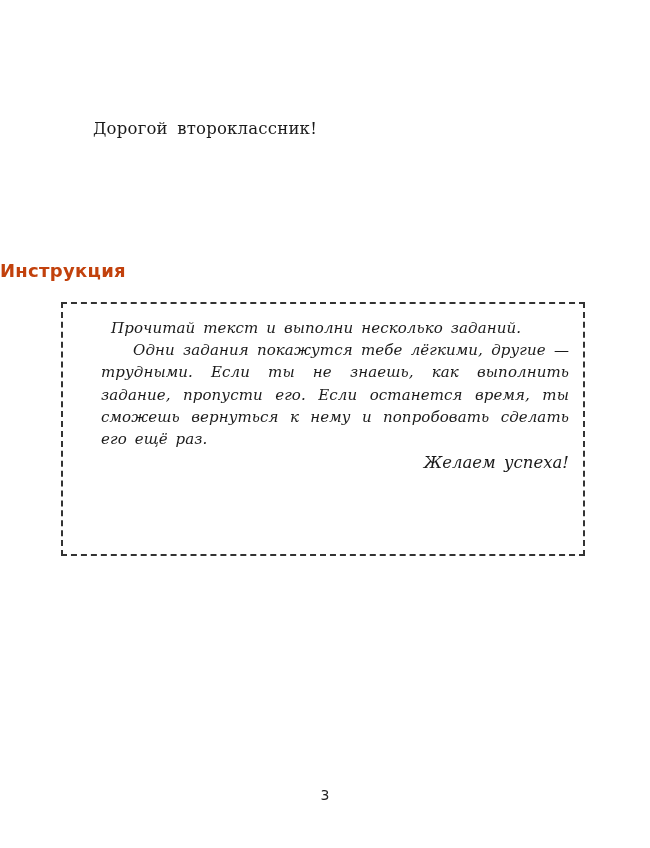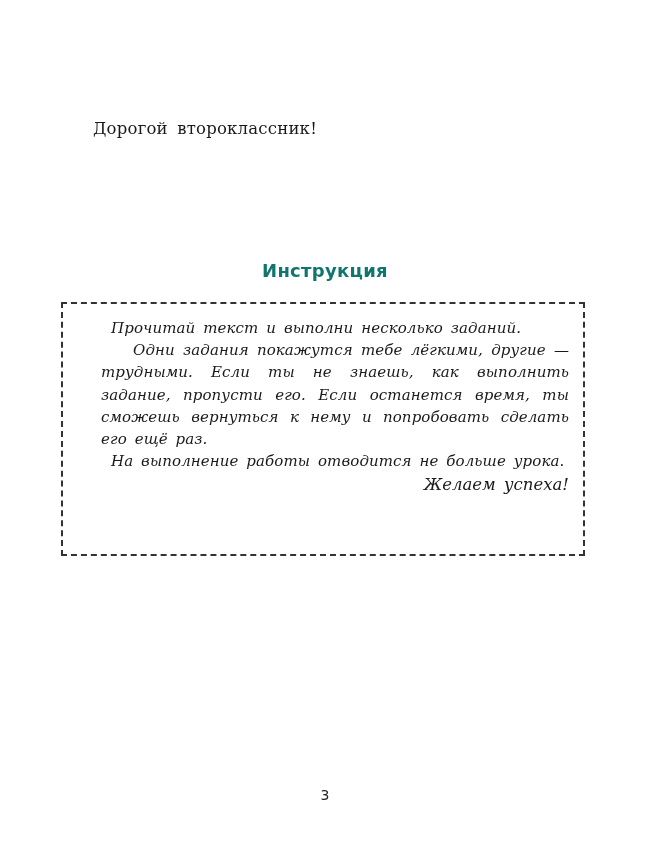--- a/index.html
+++ b/index.html
@@ -34,26 +34,26 @@
     text-indent: 31px;
     text-align: justify;
     text-align-last: left;
     word-spacing: 4px;
   }
   .instr-title {
     position: absolute;
     left: 0;
     width: 650px;
     top: 260px;
-    text-align: center;
+    text-align: left;
     font-family: "DejaVu Sans", "Liberation Sans", sans-serif;
     font-weight: bold;
     font-size: 18px;
     letter-spacing: 0.3px;
-    color: #0f766e;
+    color: #c2410c;
   }
   .instr-box {
     position: absolute;
     left: 61px;
     top: 302px;
     width: 524px;
     height: 254px;
     box-sizing: border-box;
     border: 2px dashed #333;
     padding: 13px 14px 0 16px;
@@ -95,19 +95,18 @@
 
   <div class="intro">
     <p>Дорогой второклассник!</p>
   </div>
 
   <div class="instr-title">Инструкция</div>
 
   <div class="instr-box" lang="ru">
     <p>Прочитай текст и выполни несколько заданий.</p>
     <p style="hyphens:auto;margin-left:22px;">Одни задания покажутся тебе лёгкими, другие — трудными. Если ты не знаешь, как выполнить задание, пропусти его. Если останется время, ты сможешь вернуться к нему и попробовать сделать его ещё раз.</p>
-    <p>На выполнение работы отводится не больше урока.</p>
     <div class="signoff">Желаем успеха!</div>
   </div>
 
   <div class="page-number">3</div>
 
 </div>
 
 </body></html>

